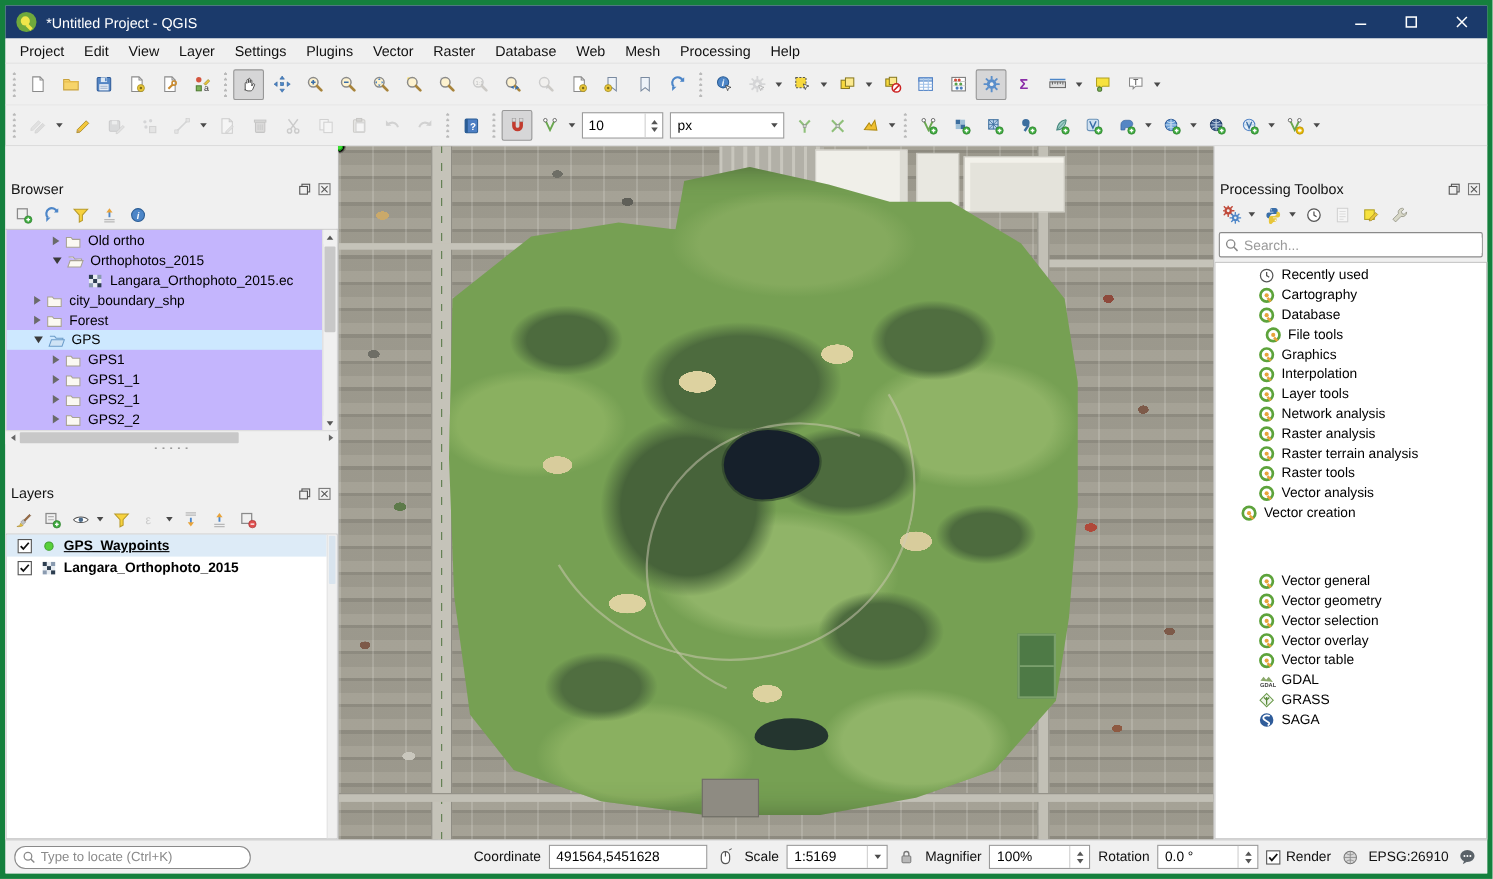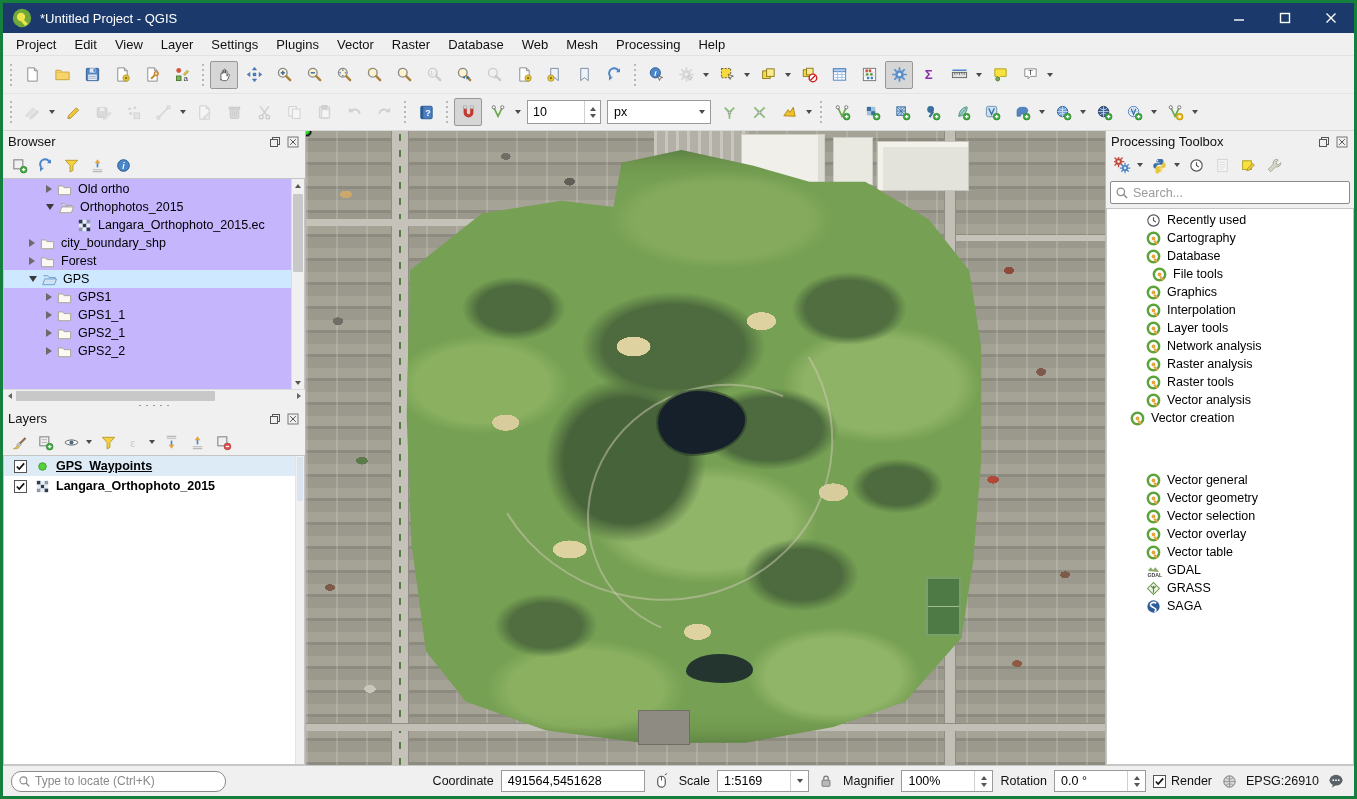--- a/index.html
+++ b/index.html
@@ -1,17 +1,17 @@
 <!DOCTYPE html>
 <html><head>
 <meta charset="utf-8">
 <style>
   * { margin:0; padding:0; box-sizing:border-box; }
   html,body { width:1357px; height:799px; font-family:"Liberation Sans", sans-serif; font-size:13px; overflow:hidden; background:#f0f0f0;}
-  .window { width:1357px; height:799px; border:3px solid #15803d; display:flex; flex-direction:column; background:#f0f0f0;}
+  .window { width:1357px; height:799px; border:5px solid #15803d; display:flex; flex-direction:column; background:#f0f0f0;}
   
   .titlebar { height:30px; background:#1b3a6b; display:flex; align-items:center; color:#fff; flex:0 0 auto;}
   .titlebar .logo { width:22px; height:22px; margin:0 7px 0 8px;}
   .titlebar .title { font-size:13px; }
   .win-controls { margin-left:auto; display:flex; height:100%;}
   .win-btn { width:46px; height:100%; display:flex; align-items:center; justify-content:center;}
   
   .menubar { height:23px; background:#f0f0f0; display:flex; align-items:center; padding-left:4px; border-bottom:1px solid #e2e2e2; flex:0 0 auto;}
   .menu-item { padding:2px 9px; color:#111; }
   
@@ -29,21 +29,21 @@
   .spin-arrows { width:16px; display:flex; flex-direction:column; align-items:center; justify-content:center; gap:3px; border-left:1px solid #d0d0d0; height:100%;}
   .tri-up { width:0;height:0;border-left:3.5px solid transparent;border-right:3.5px solid transparent;border-bottom:4px solid #555;}
   .tri-down { width:0;height:0;border-left:3.5px solid transparent;border-right:3.5px solid transparent;border-top:4px solid #555;}
   .tb-combo { display:flex; align-items:center; height:24px; width:104px; border:1px solid #9a9a9a; background:#fff; margin:0 3px;}
   .tb-combo .val { flex:1; padding-left:6px; font-size:12.5px;}
   .tb-combo .cb-btn { width:17px; height:100%; display:flex; align-items:center; justify-content:center;}
   
   .main { flex:1; display:flex; min-height:0;}
   .left-col { width:303px; display:flex; flex-direction:column; background:#f0f0f0; border-right:1px solid #b8b8b8;}
   .panel { display:flex; flex-direction:column; background:#f0f0f0;}
-  .panel-title { height:21px; display:flex; align-items:center; padding:0 5px; font-size:13px; color:#111; flex:0 0 auto;}
+  .panel-title { height:21px; display:flex; align-items:center; padding:0 5px; font-size:13px; color:#111; flex:0 0 auto;margin-top:28px;}
   .pt-btns { margin-left:auto; display:flex; gap:4px;}
   .pt-btn { width:14px; height:14px; display:flex; align-items:center; justify-content:center;}
   .panel-toolbar { height:26px; display:flex; align-items:center; padding-left:3px; flex:0 0 auto;}
   .panel-toolbar .tb-btn { width:24px; height:24px;}
   .tree-wrap { flex:1; display:flex; min-height:0; border:1px solid #c5c5c5; background:#fff; margin:0 0 0 0;}
   .tree { flex:1; overflow:hidden; background:#c4b5fd; padding-top:1px;}
   .tree-row { height:18px; display:flex; align-items:center; white-space:nowrap; font-size:12.5px; color:#000;}
   .tree-row.sel { background:#cde8ff;}
   .exp { width:9px; height:9px; margin-right:4px; flex:0 0 auto; display:inline-block;}
   .exp.c { width:0;height:0;border-top:4.5px solid transparent;border-bottom:4.5px solid transparent;border-left:6px solid #6a6a6a; background:none;}
@@ -1407,20 +1407,29 @@
               </svg></span>
             <span>Raster analysis</span>
           </div>
           <div class="tree-row" style="padding-left: 25px;">
             <span class="exp"></span>
             <span class="t-icon"><svg viewBox="0 0 18 18" width="17" height="17">
                 <circle cx="9" cy="9" r="6" fill="none" stroke="#5da33b" stroke-width="2.6"></circle>
                 <circle cx="9" cy="9" r="2" fill="#e8a33a"></circle>
                 <rect x="10.6" y="10.6" width="4.6" height="2.4" transform="rotate(45 10.6 10.6)" fill="#e8a33a"></rect>
               </svg></span>
+            <span>Raster terrain analysis</span>
+          </div>
+          <div class="tree-row" style="padding-left: 25px;">
+            <span class="exp"></span>
+            <span class="t-icon"><svg viewBox="0 0 18 18" width="17" height="17">
+                <circle cx="9" cy="9" r="6" fill="none" stroke="#5da33b" stroke-width="2.6"></circle>
+                <circle cx="9" cy="9" r="2" fill="#e8a33a"></circle>
+                <rect x="10.6" y="10.6" width="4.6" height="2.4" transform="rotate(45 10.6 10.6)" fill="#e8a33a"></rect>
+              </svg></span>
             <span>Raster tools</span>
           </div>
           <div class="tree-row" style="padding-left: 25px;">
             <span class="exp"></span>
             <span class="t-icon"><svg viewBox="0 0 18 18" width="17" height="17">
                 <circle cx="9" cy="9" r="6" fill="none" stroke="#5da33b" stroke-width="2.6"></circle>
                 <circle cx="9" cy="9" r="2" fill="#e8a33a"></circle>
                 <rect x="10.6" y="10.6" width="4.6" height="2.4" transform="rotate(45 10.6 10.6)" fill="#e8a33a"></rect>
               </svg></span>
             <span>Vector analysis</span>

